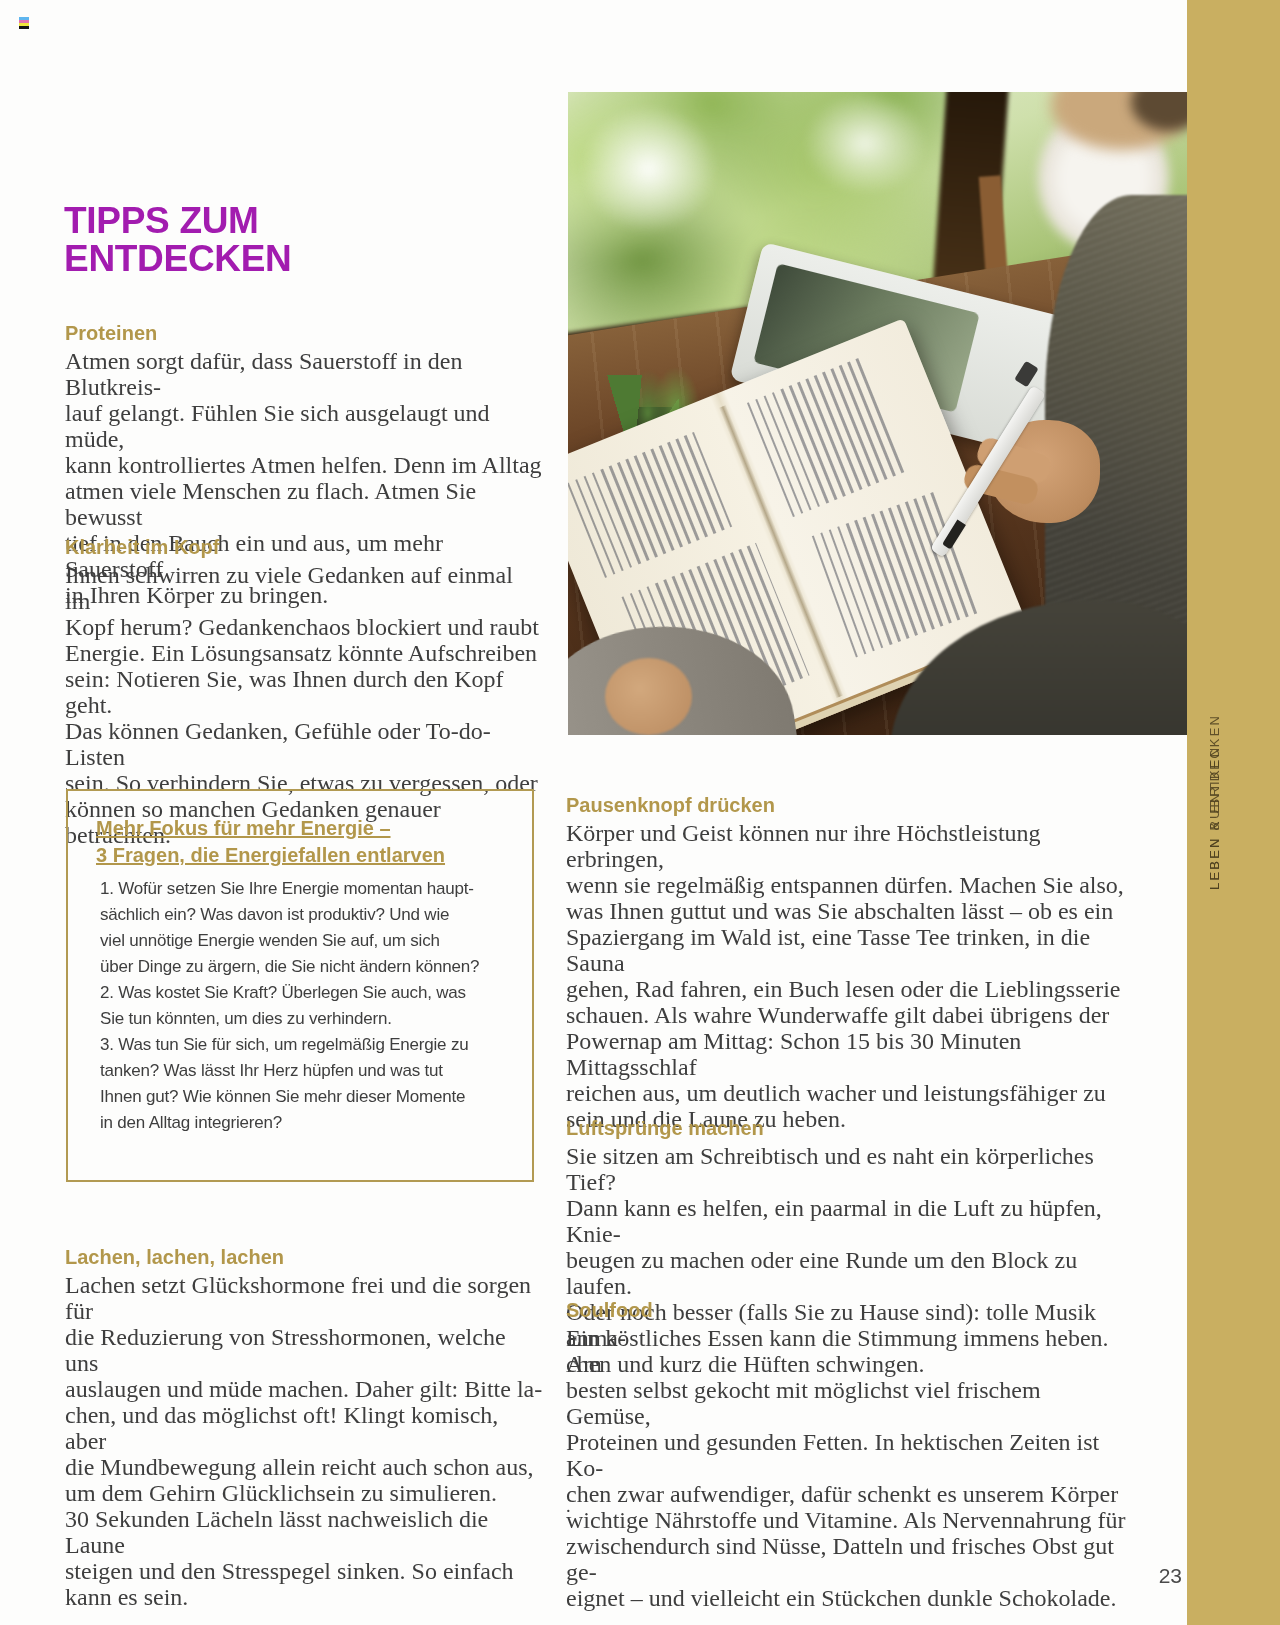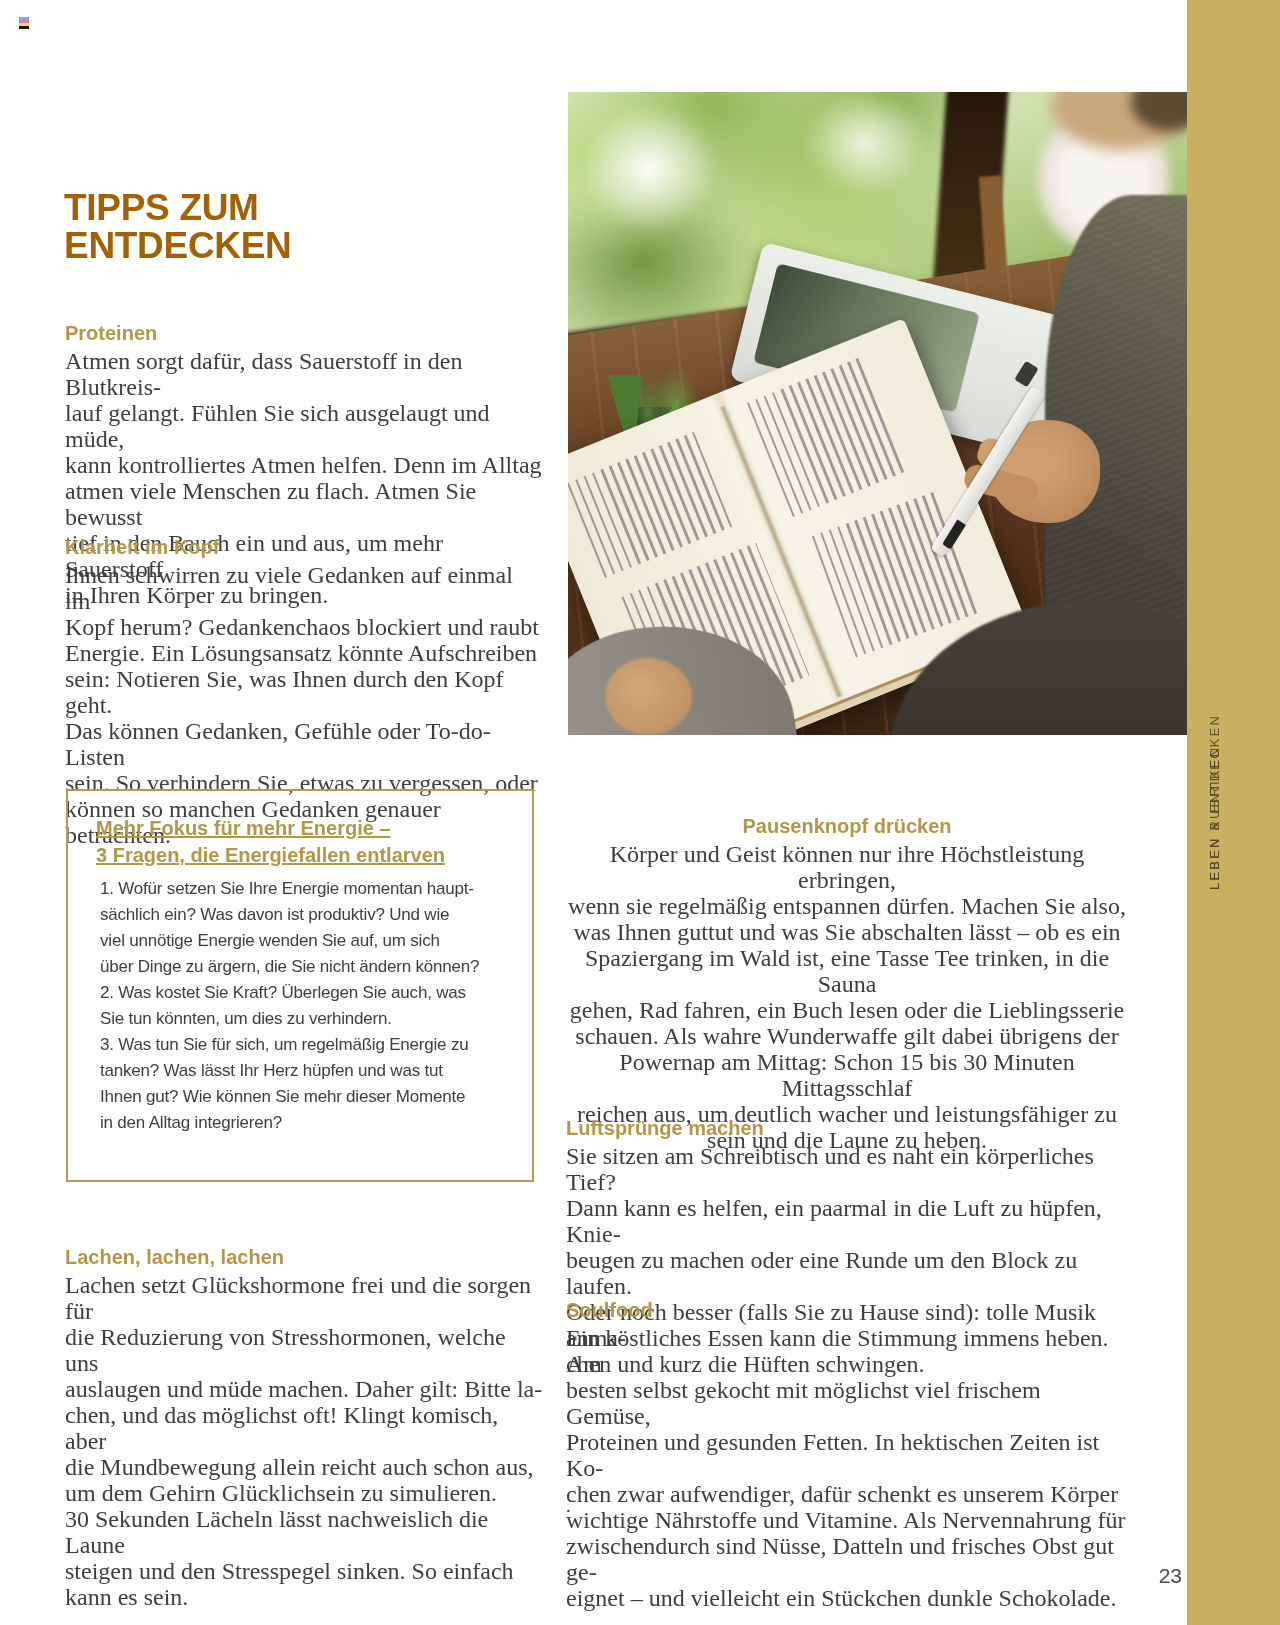--- a/index.html
+++ b/index.html
@@ -10,40 +10,40 @@
   }
   
   .cmyk-mark{position:absolute;left:19px;top:17px;width:10px;height:12px;}
   .cmyk-mark div{height:3px;width:100%;}
   .stripe-c{background:#5fb6ef;}
   .stripe-m{background:#e474ad;}
   .stripe-y{background:#f1e73c;}
   .stripe-k{background:#151515;}
   
   .page-title{
-    position:absolute;left:64px;top:189px;
+    position:absolute;left:64px;top:202px;
     font-weight:bold;font-size:37px;line-height:38px;letter-spacing:-.3px;
-    color:#a16207;
+    color:#a21caf;
   }
   
   .sec{position:absolute;}
   .sec-heading{
     font-weight:bold;font-size:20px;line-height:26px;margin:0 0 2px 0;
     color:#b2974b;font-family:"Liberation Sans",sans-serif;
   }
   .sec-body{
     font-family:"Liberation Serif",serif;font-size:24px;line-height:26px;
     color:#3e3e3e;white-space:pre-line;margin:0;
   }
   .col-left{left:65px;width:478px;}
   .col-right{left:566px;width:562px;}
   #sec-durchatmen{top:320px;}
   #sec-klarheit{top:534px;}
   #sec-lachen{top:1244px;}
-  #sec-pausenknopf{top:813px;text-align:center;}
+  #sec-pausenknopf{top:792px;}
   #sec-luftspruenge{top:1115px;}
   #sec-soulfood{top:1297px;}
   .stray-mark{
     position:absolute;left:566px;top:1496px;width:40px;
     font-family:"Liberation Serif",serif;font-size:18.5px;color:#3e3e3e;
   }
   
   .tip-box{
     position:absolute;left:66px;top:789px;width:468px;height:393px;
     box-sizing:border-box;border:2px solid #b29a52;background:transparent;

